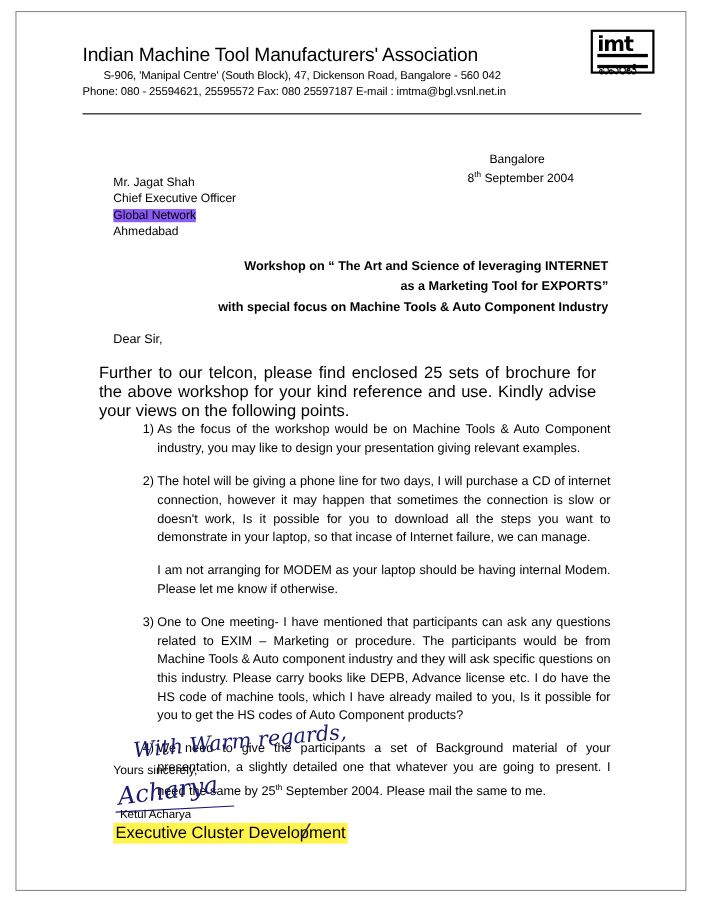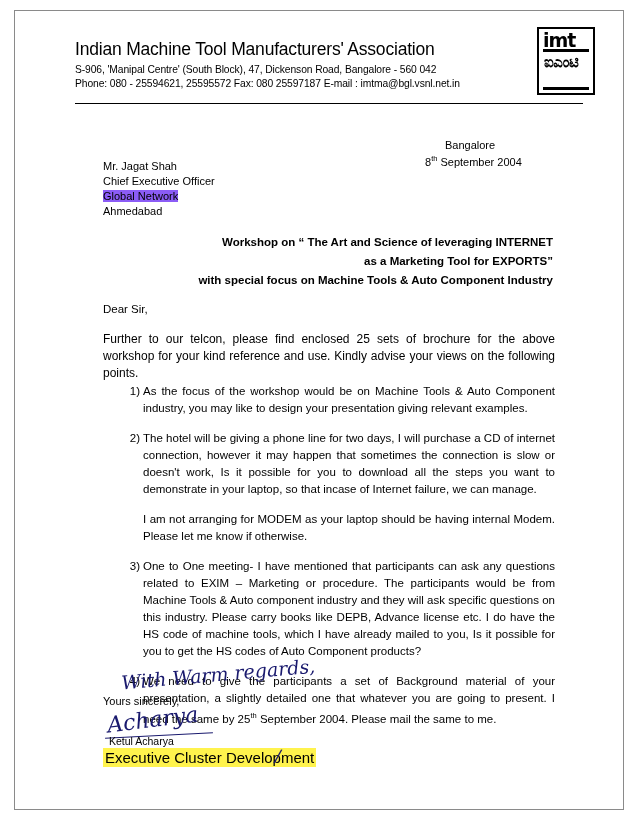--- a/index.html
+++ b/index.html
@@ -39,20 +39,21 @@
     font-size: 17.5px;
     font-weight: normal;
     letter-spacing: -0.2px;
     white-space: nowrap;
   }
   .org-addr {
     font-size: 10.3px;
     margin-top: 4px;
     letter-spacing: -0.1px;
     white-space: nowrap;
+    margin-left: 19px;
   }
   .org-phone {
     font-size: 10.3px;
     margin-top: 3px;
     letter-spacing: -0.1px;
     white-space: nowrap;
   }
   .rule {
     position: absolute;
     left: 60px;
@@ -60,21 +61,21 @@
     width: 508px;
     height: 1px;
     background: #000;
   }
   
   .logo {
     position: absolute;
     right: 28px;
     top: 16px;
     width: 58px;
-    height: 68px;
+    height: 40px;
   }
   .logo .box {
     position: absolute;
     inset: 0;
     border: 2px solid #000;
   }
   .logo .imt {
     position: absolute;
     left: 6px;
     top: 2px;
@@ -136,24 +137,24 @@
     line-height: 19px;
   }
   .salutation {
     position: absolute;
     left: 88px;
     top: 292px;
     font-size: 11.5px;
   }
   .intro {
     position: absolute;
-    left: 88px;
+    left: 75px;
     top: 320px;
     width: 452px;
-    font-size: 12px;
+    font-size: 15px;
     line-height: 17px;
     text-align: justify;
   }
   .items {
     position: absolute;
     left: 100px;
     top: 372px;
     width: 440px;
   }
   .item {

